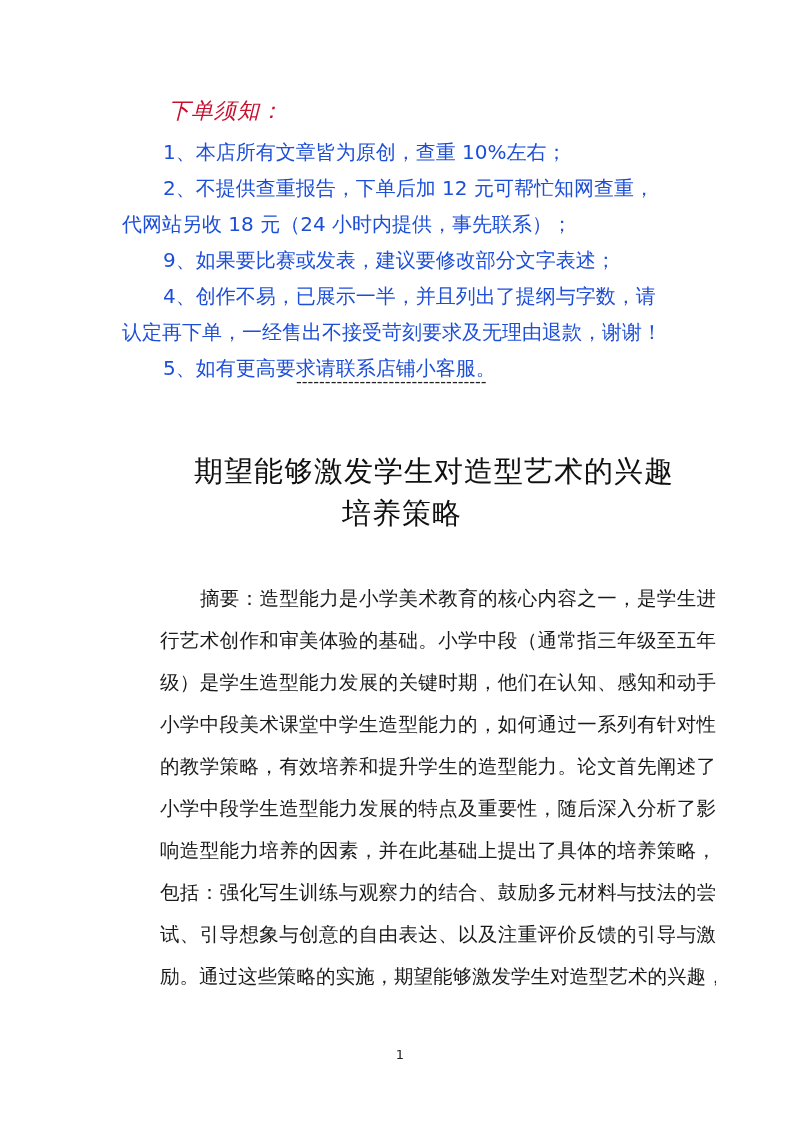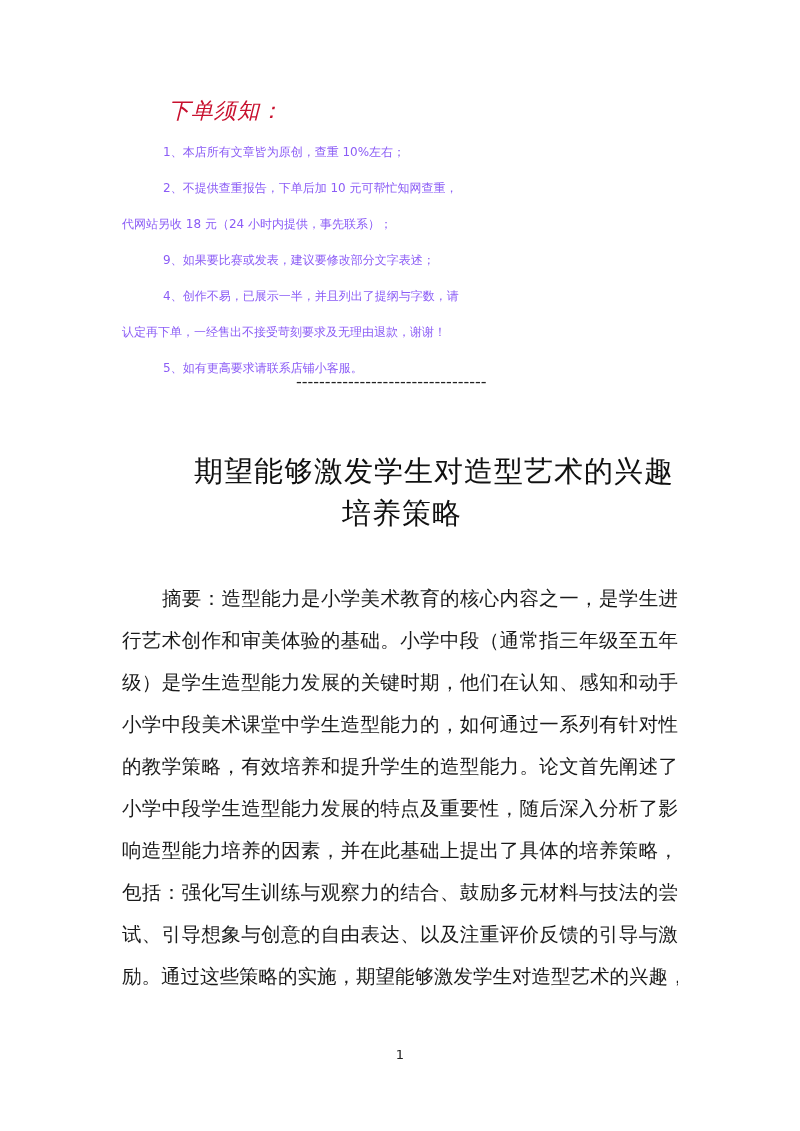--- a/index.html
+++ b/index.html
@@ -30,23 +30,23 @@
       font-size: 22px;
       color: #c8102e;
       letter-spacing: 1px;
     }
     .notice {
       position: absolute;
       left: 122px;
       top: 134px;
       width: 560px;
       font-family: "DejaVu Sans", sans-serif;
-      font-size: 12px;
+      font-size: 20px;
       line-height: 36px;
-      color: #8b5cf6;
+      color: #1d4ed8;
     }
     .notice p {
       margin: 0;
       text-indent: 41px;
       text-align: justify;
       text-align-last: left;
       white-space: normal;
     }
     .notice p.nowrap-line {
       white-space: nowrap;
@@ -86,20 +86,21 @@
       line-height: 42px;
       color: #1a1a1a;
     }
     .abstract .line {
       display: block;
       white-space: nowrap;
       text-align: justify;
       text-align-last: justify;
       width: 556px;
       overflow: hidden;
+      margin-left: 38px;
     }
     .abstract .line.first {
       padding-left: 40px;
       width: 516px;
     }
     .page-number {
       position: absolute;
       left: 0;
       width: 800px;
       top: 1047px;
@@ -111,21 +112,21 @@
   </style>
 </head>
 <body>
 
 <div class="page">
 
   <div class="notice-title">下单须知：</div>
 
   <div class="notice">
     <p class="nowrap-line">1、本店所有文章皆为原创，查重 10%左右；</p>
-    <p class="nowrap-line">2、不提供查重报告，下单后加 10 元可帮忙知网查重，</p>
+    <p class="nowrap-line">2、不提供查重报告，下单后加 12 元可帮忙知网查重，</p>
     <p class="nowrap-line cont">代网站另收 18 元（24 小时内提供，事先联系）；</p>
     <p class="nowrap-line">9、如果要比赛或发表，建议要修改部分文字表述；</p>
     <p class="nowrap-line">4、创作不易，已展示一半，并且列出了提纲与字数，请</p>
     <p class="nowrap-line cont">认定再下单，一经售出不接受苛刻要求及无理由退款，谢谢！</p>
     <p class="nowrap-line">5、如有更高要求请联系店铺小客服。</p>
   </div>
 
   <div class="divider">---------------------------------</div>
 
   <div class="title l1">期望能够激发学生对造型艺术的兴趣</div>

